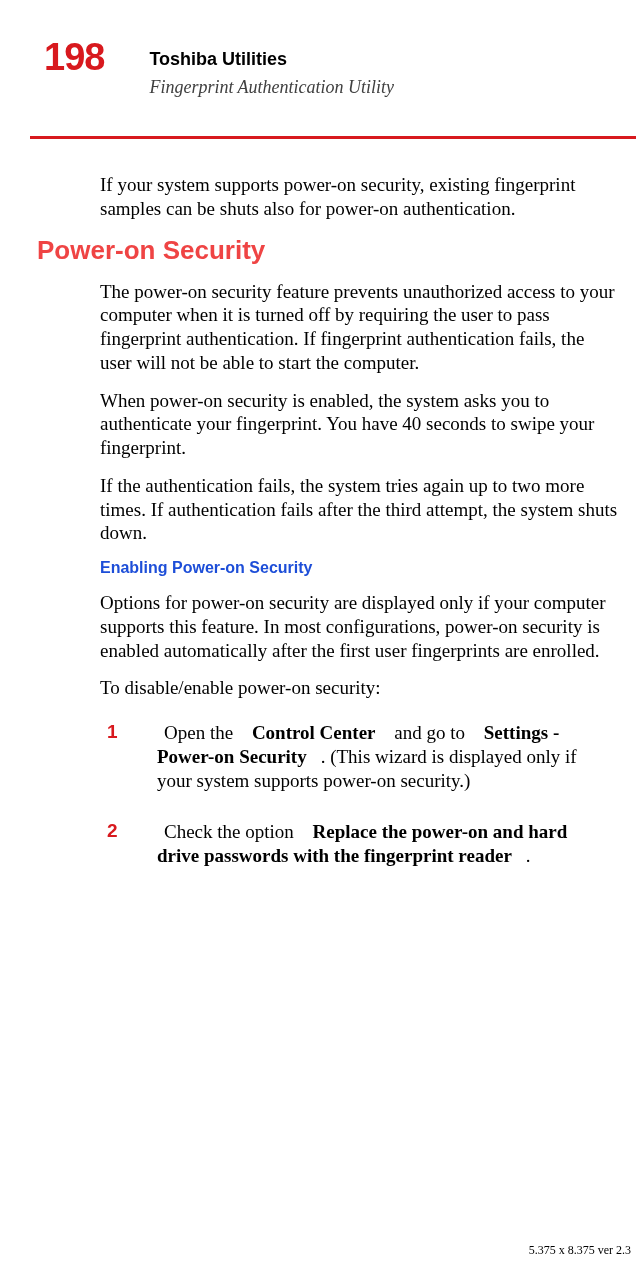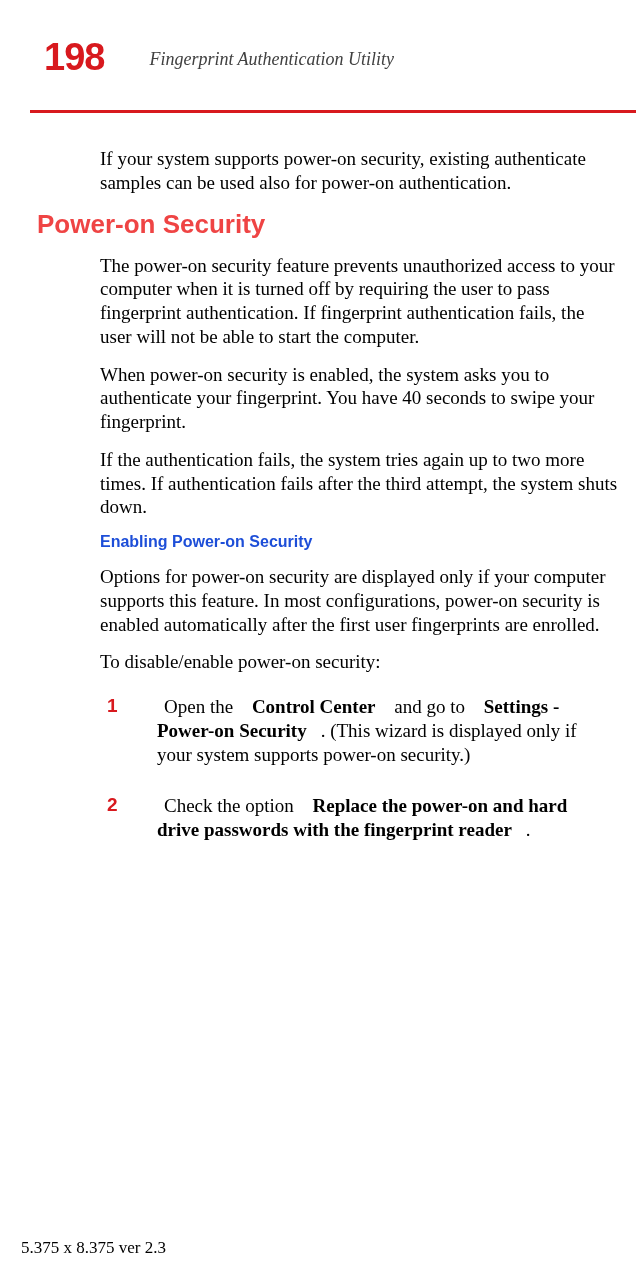--- a/index.html
+++ b/index.html
@@ -89,40 +89,41 @@
   .step-text {
     font-size: 19px;
     line-height: 1.25;
   }
   .bold { font-weight: bold; }
   .footer {
     position: absolute;
     bottom: 20px;
     left: 0;
     right: 14px;
-    text-align: left;
-    font-size: 17px;
+    text-align: right;
+    font-size: 12px;
     font-family: Georgia, 'Times New Roman', serif;
   }
 </style>
 </head>
 <body>
 
 <div class="header">
   <div class="page-num">198</div>
   <div class="header-text">
+    <div class="header-title">Toshiba Utilities</div>
     <div class="header-subtitle">Fingerprint Authentication Utility</div>
   </div>
 </div>
 
 <hr class="rule">
 
 <div class="content">
 
-  <p class="para">If your system supports power-on security, existing authenticate samples can be used also for power-on authentication.</p>
+  <p class="para">If your system supports power-on security, existing fingerprint samples can be shuts also for power-on authentication.</p>
 
   <h2 class="h2">Power-on Security</h2>
 
   <p class="para">The power-on security feature prevents unauthorized access to your computer when it is turned off by requiring the user to pass fingerprint authentication. If fingerprint authentication fails, the user will not be able to start the computer.</p>
   <p class="para">When power-on security is enabled, the system asks you to authenticate your fingerprint. You have 40 seconds to swipe your fingerprint.</p>
   <p class="para">If the authentication fails, the system tries again up to two more times. If authentication fails after the third attempt, the system shuts down.</p>
 
   <h3 class="h3">Enabling Power-on Security</h3>
 
   <p class="para">Options for power-on security are displayed only if your computer supports this feature. In most configurations, power-on security is enabled automatically after the first user fingerprints are enrolled.</p>

